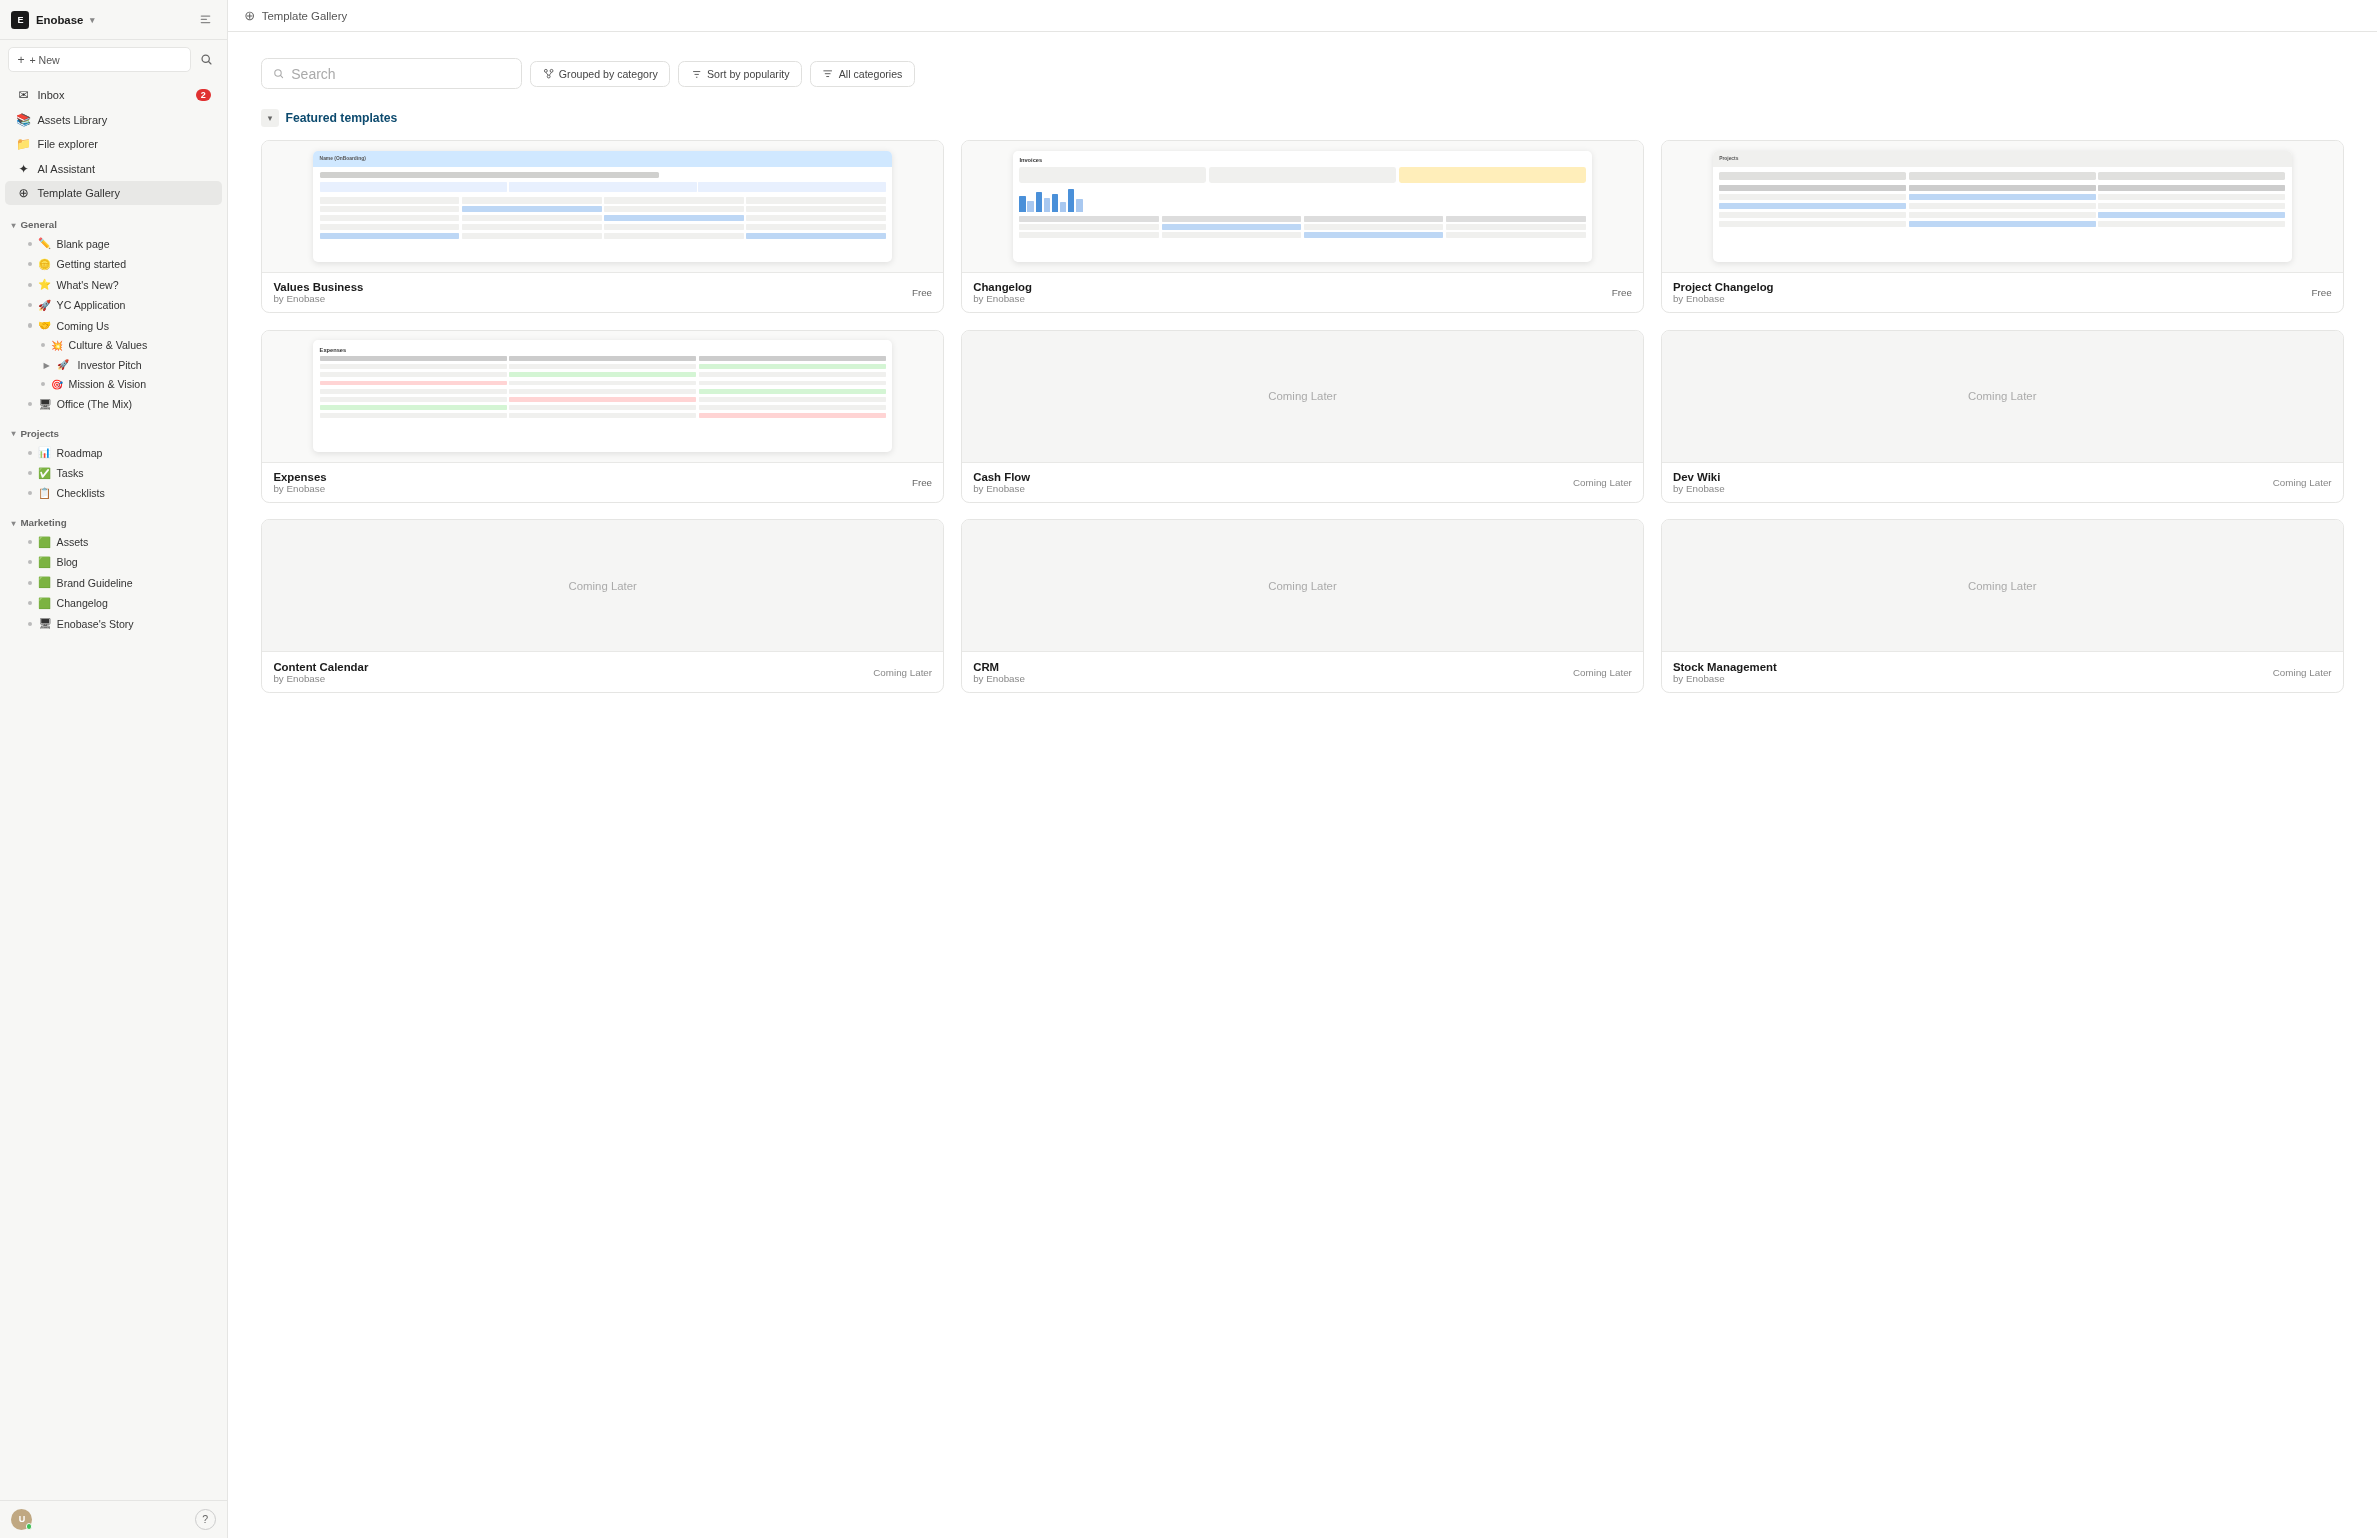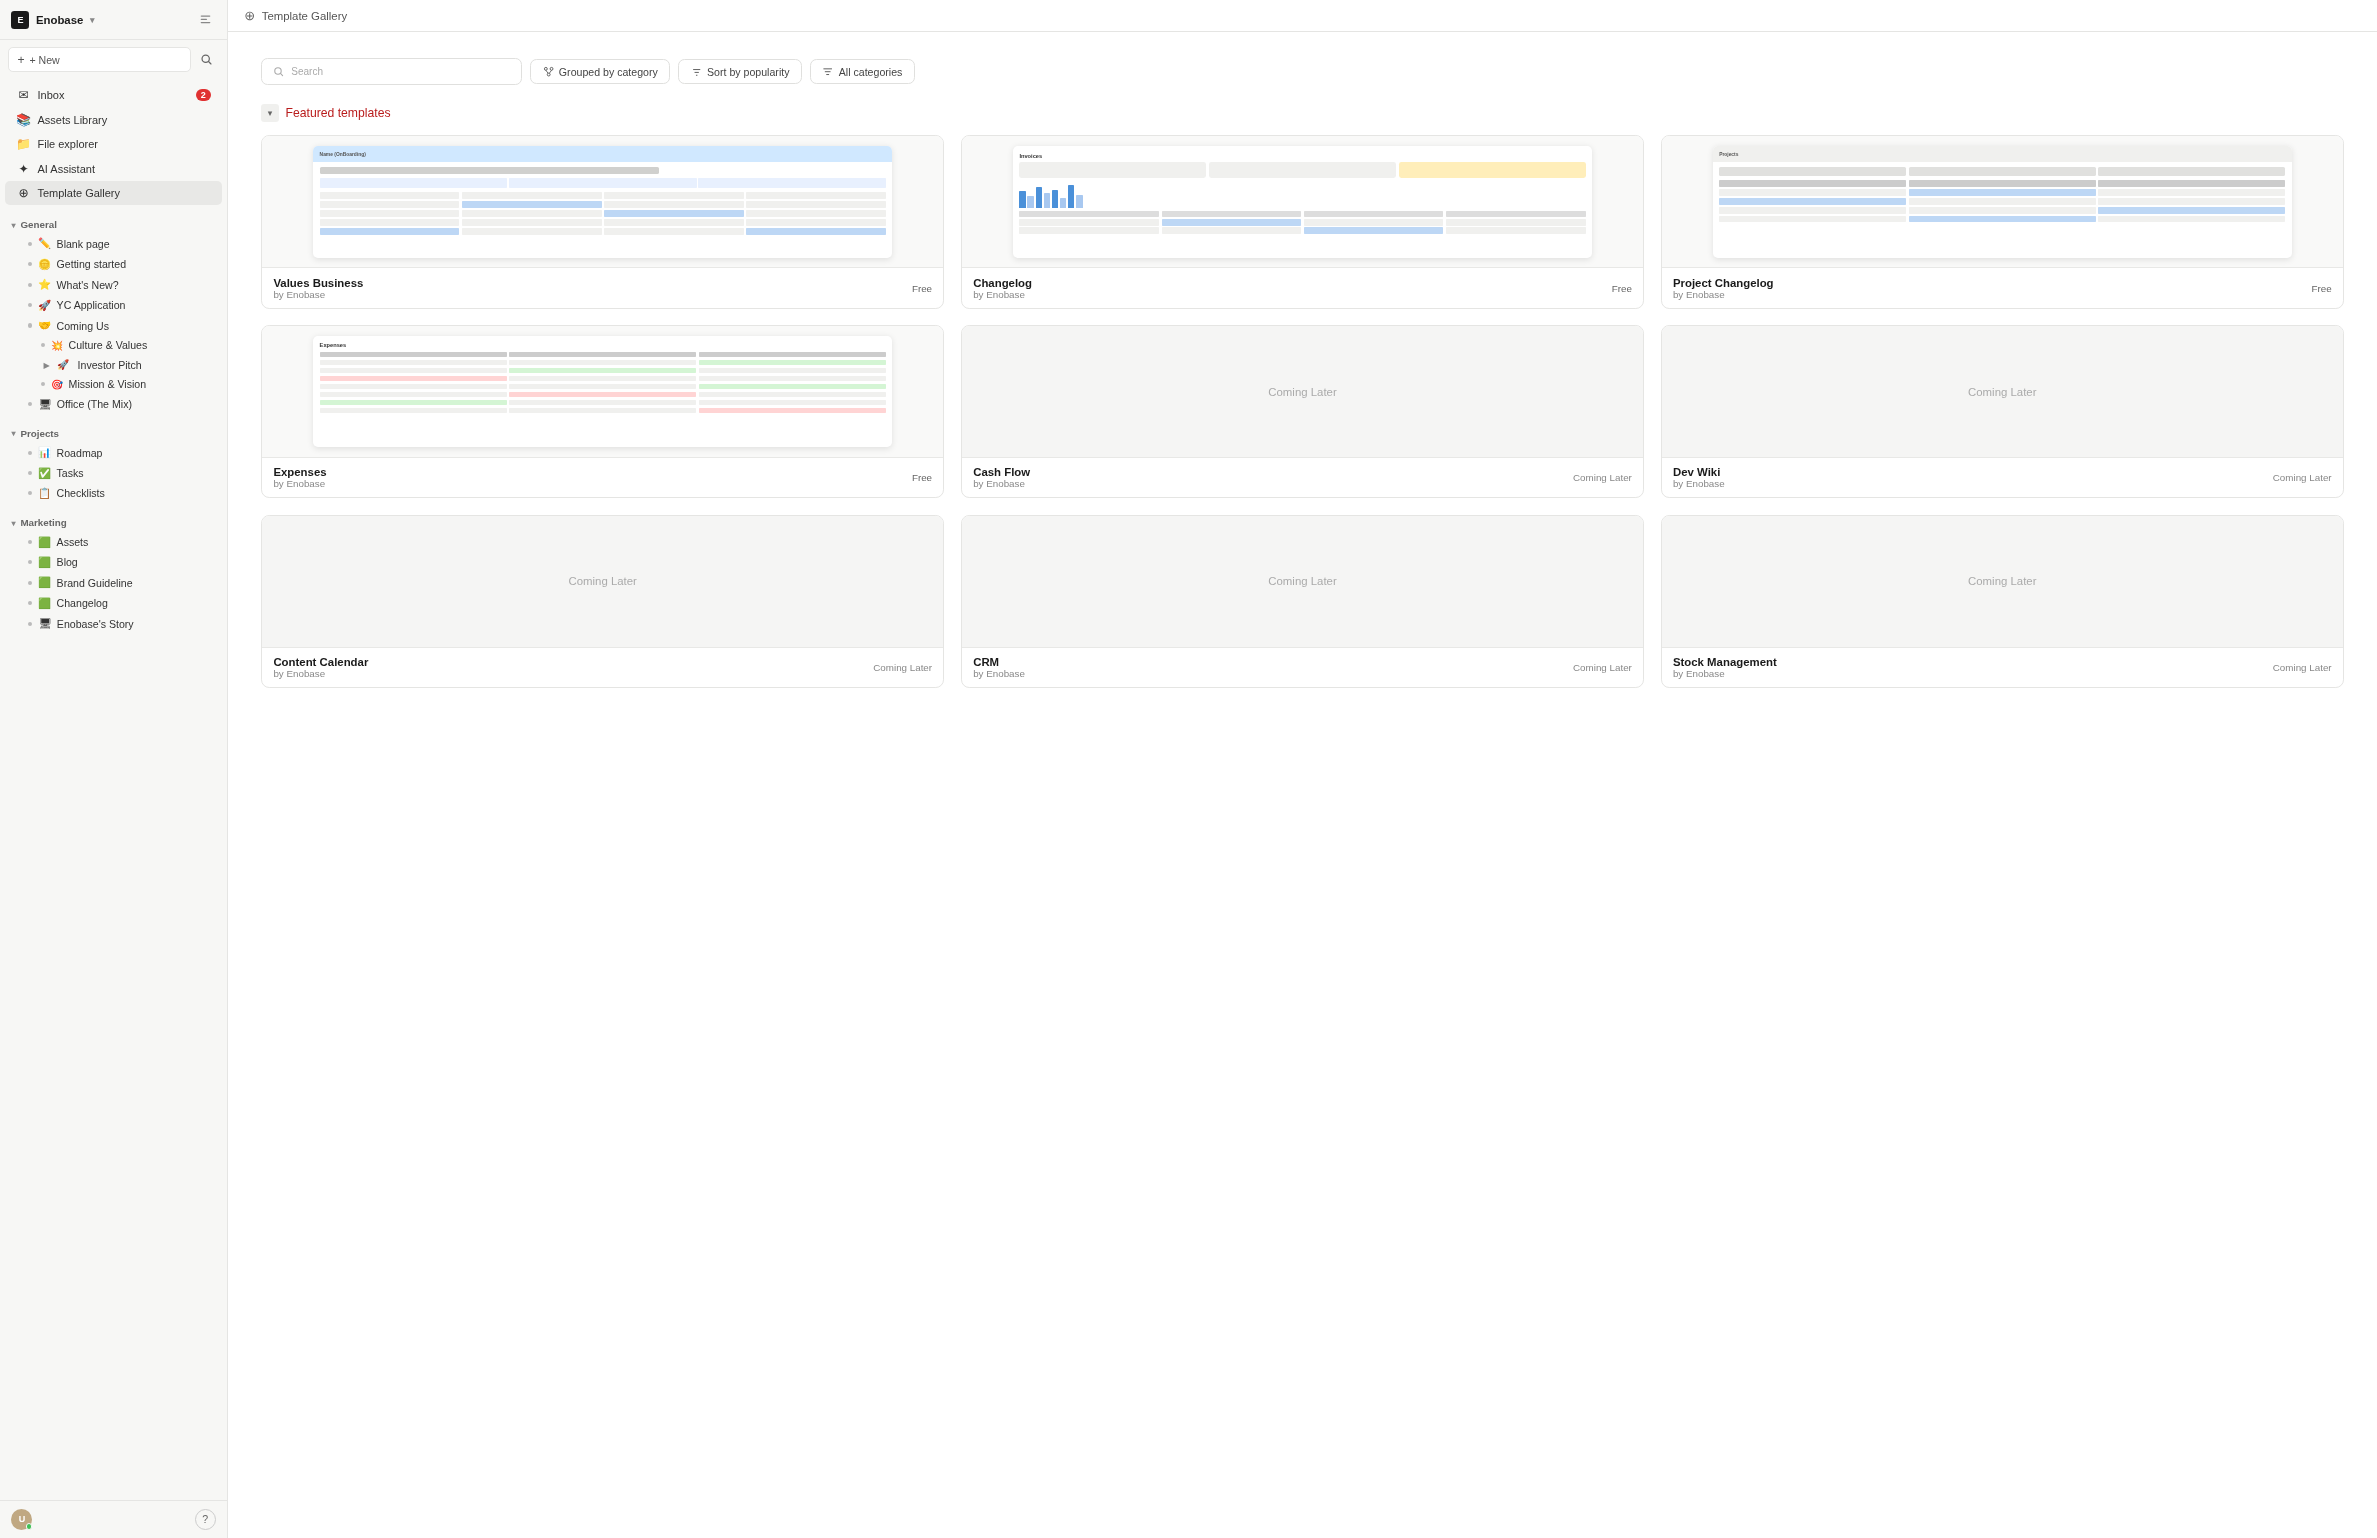--- a/index.html
+++ b/index.html
@@ -323,22 +323,22 @@
       justify-content: center;
       border-radius: 3.3px;
       cursor: pointer;
       background: #f0f0ee;
       font-size: 9px;
       color: #666;
     }
 
     .section-label-text {
       font-size: 12.2px;
-      font-weight: 400;
-      color: #b91c1c;
+      font-weight: 700;
+      color: #0c4a6e;
     }
 
     .templates-grid {
       display: grid;
       grid-template-columns: repeat(3, 1fr);
       gap: 16.3px;
       margin-bottom: 26px;
     }
 
     .template-card {
@@ -662,21 +662,21 @@
   </div>
 
   <div class="content-area">
 
     <div class="toolbar">
       <div class="search-bar">
         <svg width="11.4" height="11.4" viewBox="0 0 16 16" fill="none">
           <circle cx="7" cy="7" r="4.5" stroke="#aaa" stroke-width="1.5"></circle>
           <line x1="10.5" y1="10.5" x2="13.5" y2="13.5" stroke="#aaa" stroke-width="1.5" stroke-linecap="round"></line>
         </svg>
-        <span style="color:#aaa;font-size:10px;text-align:right;">Search</span>
+        <span style="color:#aaa;font-size:14px;text-align:right;">Search</span>
       </div>
       <button class="filter-btn">
         <svg width="11.4" height="11.4" viewBox="0 0 16 16" fill="none">
           <circle cx="4" cy="4" r="2" stroke="#555" stroke-width="1.3"></circle>
           <circle cx="12" cy="4" r="2" stroke="#555" stroke-width="1.3"></circle>
           <circle cx="8" cy="12" r="2" stroke="#555" stroke-width="1.3"></circle>
           <line x1="4" y1="6" x2="7" y2="10" stroke="#555" stroke-width="1.2"></line>
           <line x1="12" y1="6" x2="9" y2="10" stroke="#555" stroke-width="1.2"></line>
         </svg>
         <span>Grouped by category</span>

